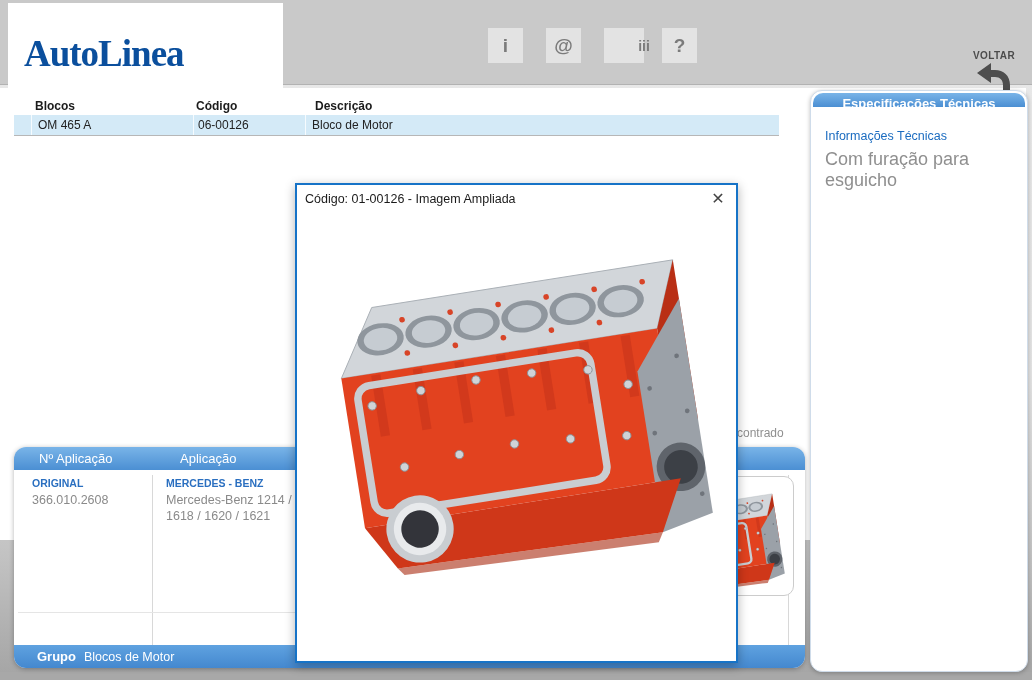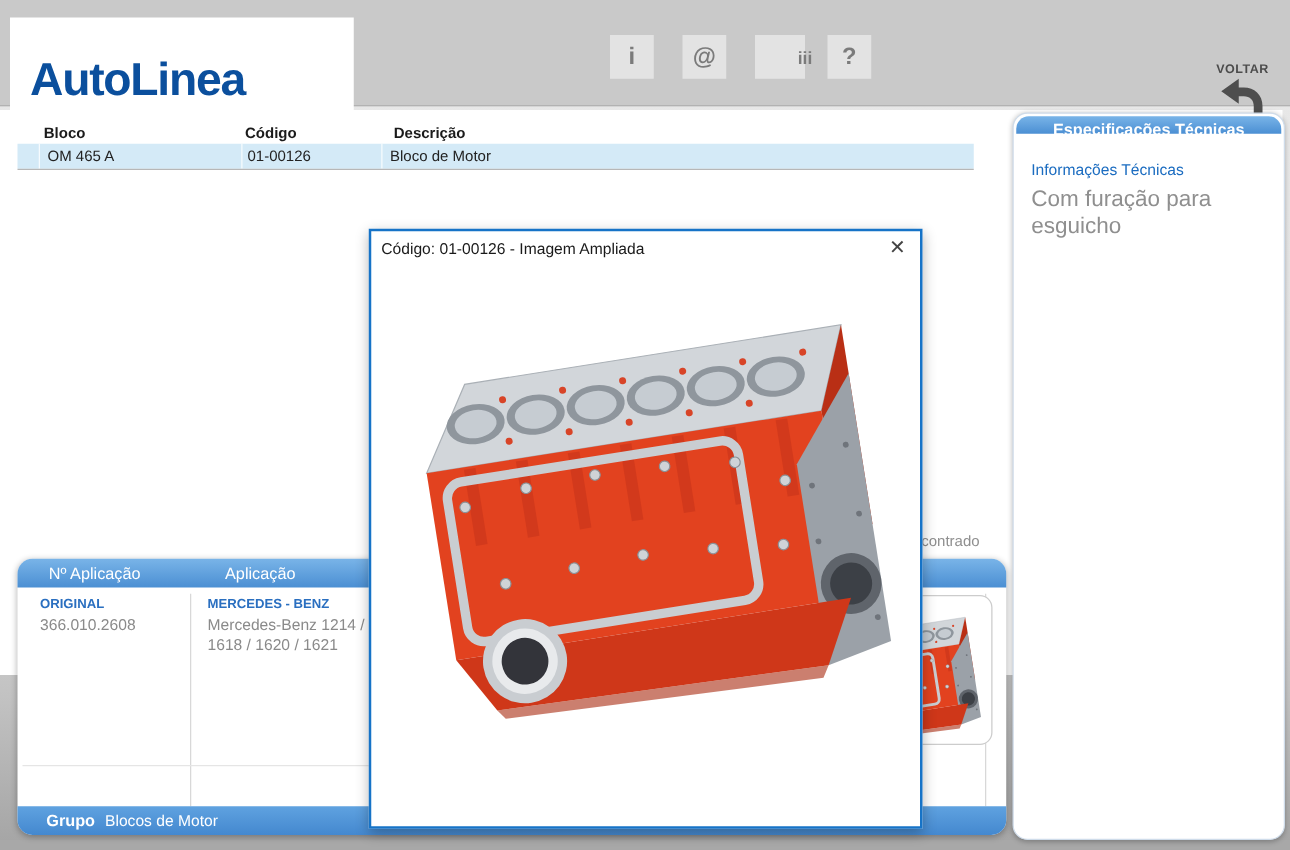--- a/index.html
+++ b/index.html
@@ -7,21 +7,21 @@
   body {
     font-family:"Liberation Sans", sans-serif;
     position:relative;
     overflow:hidden;
     background:linear-gradient(180deg,#e9e9e9 0%,#e2e2e2 55%,#c2c2c2 82%,#a4a4a4 100%);
   }
   .abs { position:absolute; }
 
   
   .banner { left:0; top:3; width:1032px; height:85px; background:#c9c9c9; border-bottom:1px solid #b2b2b2; z-index:1; }
-  .logo-box { left:8px; top:14px; width:275px; height:86px; background:#ffffff; z-index:2; display:flex; align-items:center; }
+  .logo-box { left:8px; top:3px; width:275px; height:86px; background:#ffffff; z-index:2; display:flex; align-items:center;font-family:Liberation Serif, serif; }
   .logo { font-size:37px; font-weight:bold; letter-spacing:-1px; color:#0b4f9d; padding-left:16px; padding-top:14px; }
   .tool-btn { top:28px; width:35px; height:35px; background:#e3e3e3; color:#7b7b7b; z-index:2;
     display:flex; align-items:center; justify-content:center; font-weight:bold; font-size:19px; cursor:pointer; }
   .tool-btn.narrow { font-size:14px; letter-spacing:0;padding-left:40px; }
   .voltar-label { left:962px; top:50px; width:64px; text-align:center; font-size:10px; font-weight:bold;
     letter-spacing:.4px; color:#4c4c4c; z-index:2; }
   .voltar-arrow { left:976px; top:62px; width:36px; height:30px; z-index:2; cursor:pointer; }
 
   
   .main-white { left:0; top:88px; width:1026px; height:452px; background:#ffffff; z-index:1; }
@@ -174,30 +174,30 @@
 <div class="abs tool-btn narrow" style="left:604px">iii</div>
 <div class="abs tool-btn" style="left:662px">?</div>
 
 <div class="abs voltar-label">VOLTAR</div>
 <svg class="abs voltar-arrow" viewBox="0 0 36 30">
   <path d="M15 1 L1 11 L15 21 L15 15 L19 15 C24 15 27 18 27 23 L27 29 L34 29 L34 23 C34 13.6 27.4 8 19 8 L15 8 Z" fill="#4e4e4e"></path>
 </svg>
 
 <div class="abs main-white"></div>
 
-<div class="abs tbl-head" style="left:35px">Bloco</div>
+<div class="abs tbl-head" style="left:35px">Blocos</div>
 <div class="abs tbl-head" style="left:196px">Código</div>
 <div class="abs tbl-head" style="left:315px">Descrição</div>
 
 <div class="abs tbl-row">
   <div class="vdiv" style="left:17px"></div>
   <div class="vdiv" style="left:179px"></div>
   <div class="vdiv" style="left:291px"></div>
   <div class="tbl-cell" style="left:24px">OM 465 A</div>
-  <div class="tbl-cell" style="left:184px">01-00126</div>
+  <div class="tbl-cell" style="left:184px">06-00126</div>
   <div class="tbl-cell" style="left:298px">Bloco de Motor</div>
 </div>
 <div class="abs tbl-underline"></div>
 
 <div class="abs msg-frag">contrado</div>
 
 <div class="abs spec-panel">
   <div class="spec-header">Especificações Técnicas</div>
   <div class="spec-link">Informações Técnicas</div>
   <div class="spec-note">Com furação para esguicho</div>

